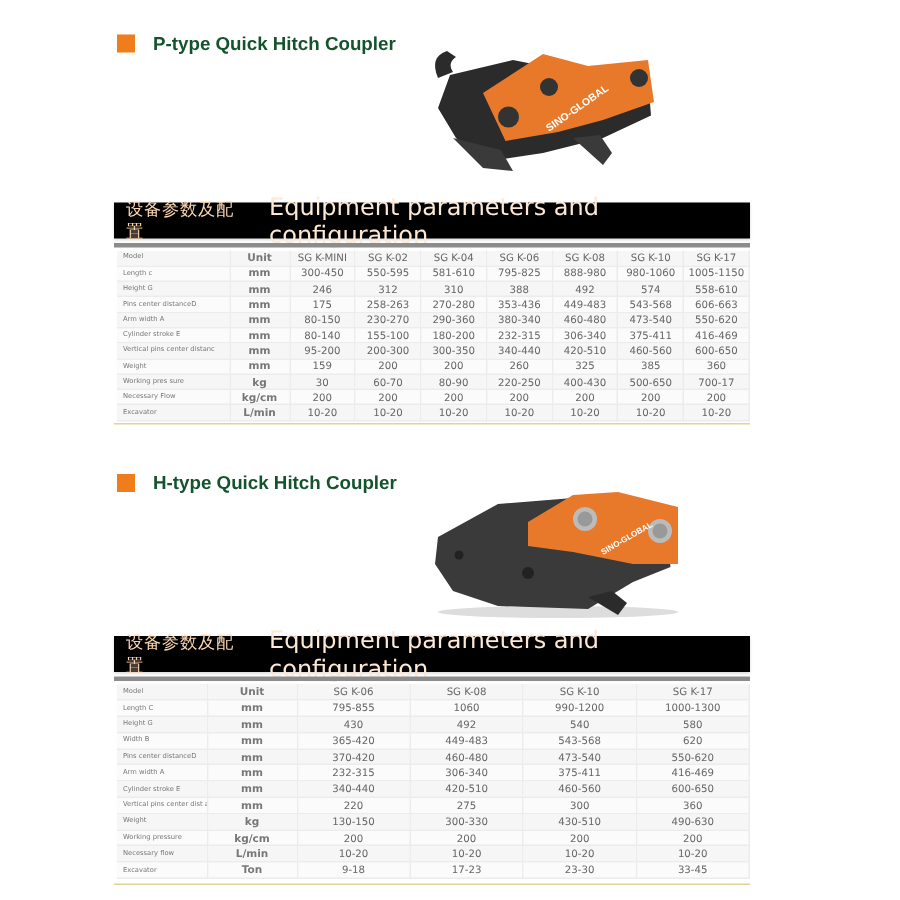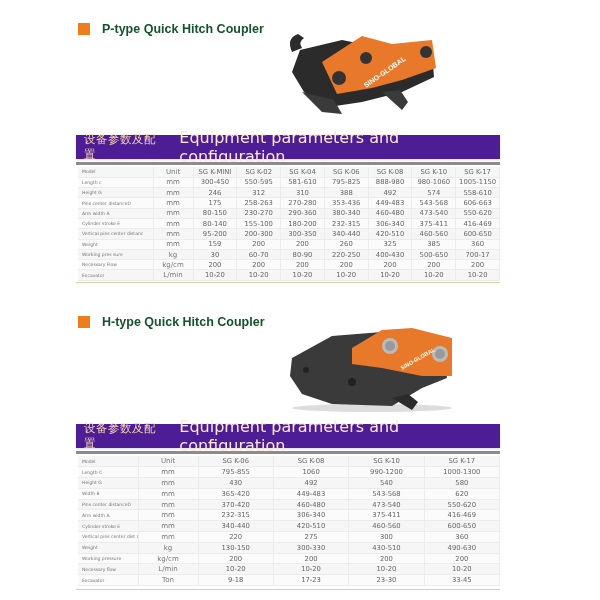--- a/index.html
+++ b/index.html
@@ -1,28 +1,28 @@
 <!DOCTYPE html>
 <html><head>
 <meta charset="utf-8">
 <style>
   html, body { margin: 0; padding: 0; background: #ffffff; }
   body { width: 600px; height: 600px; position: relative; overflow: hidden; font-family: "DejaVu Sans", sans-serif; color: #555; }
   .section-title { position: absolute; left: 78px; display: flex; align-items: center; }
   .sq { width: 12px; height: 12px; background: #f07d1c; margin-right: 12px; }
   .section-title span { font-family: "Liberation Sans", sans-serif; font-weight: bold; font-size: 12.5px; color: #14532d; }
   .product-img { position: absolute; }
-  .banner { position: absolute; left: 76px; width: 424px; height: 24px; background: #4c1d95; display: flex; align-items: center; color: #fde4cc; box-shadow: 0 1px 2px rgba(0,0,0,0.15); }
+  .banner { position: absolute; left: 76px; width: 424px; height: 24px; background: #000000; display: flex; align-items: center; color: #fde4cc; box-shadow: 0 1px 2px rgba(0,0,0,0.15); }
   .banner .cn { font-size: 11.5px; margin-left: 8px; letter-spacing: 0.5px; color: #fbd5b0; }
   .banner .en { font-size: 16px; margin-left: 14px; color: #fde8d4; }
   .rule { position: absolute; left: 76px; width: 424px; height: 3px; background: #8c8c8c; }
   table.spec { position: absolute; left: 78px; width: 422px; border-collapse: collapse; table-layout: fixed; }
   table.spec td { font-size: 6.8px; text-align: center; color: #666; border-right: 1px solid #ececec; border-bottom: 1px solid #ececec; padding: 0; white-space: nowrap; overflow: hidden; }
   table.spec td.lbl { text-align: left; font-size: 4.5px; color: #777; padding-left: 4px; }
-  table.spec td.unit { font-size: 7px; color: #777; }
+  table.spec td.unit { font-size: 7px; color: #777; font-weight: bold; }
   table.spec tr:nth-child(odd) td { background: #f6f6f6; }
   table.spec tr:nth-child(even) td { background: #fbfbfb; }
   .bottom-line { position: absolute; left: 76px; width: 424px; height: 1px; background: #e3d29a; }
 </style>
 </head>
 <body>
 
 <div class="section-title" style="top:22px;">
   <div class="sq"></div>
   <span>P-type Quick Hitch Coupler</span>

